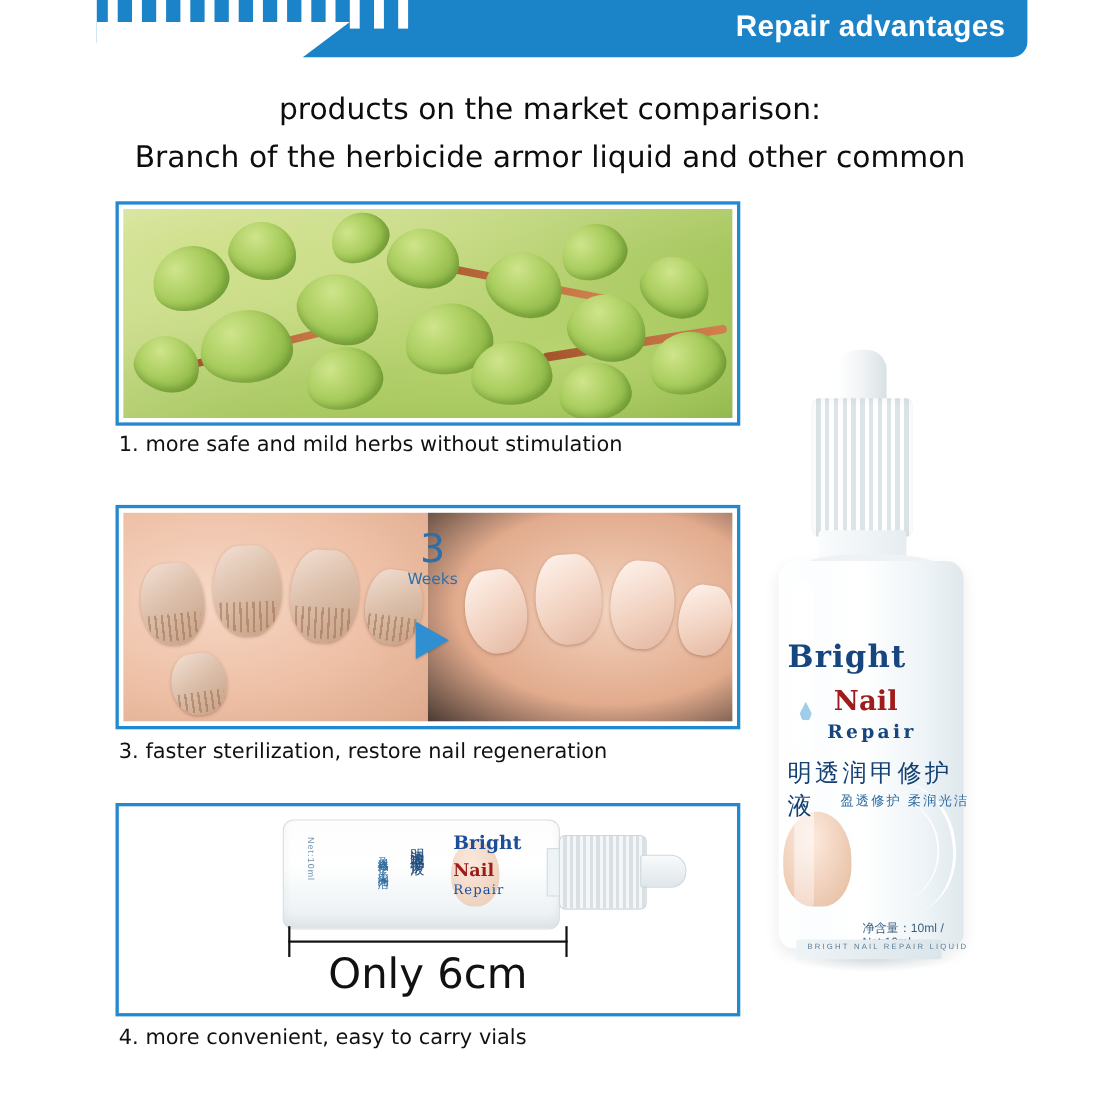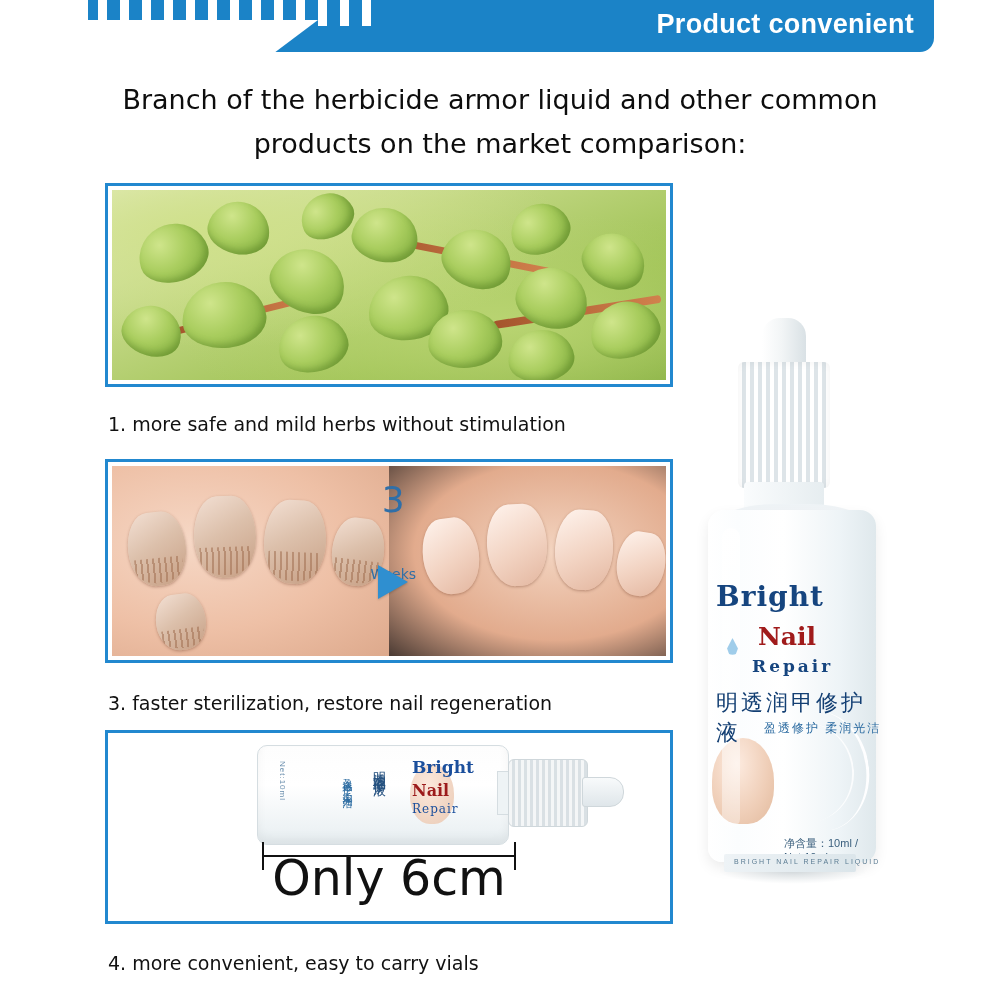--- a/index.html
+++ b/index.html
@@ -98,21 +98,20 @@
   #panel-plants { left: 105px; top: 183px; width: 562px; height: 198px; }
   #panel-nails  { left: 105px; top: 459px; width: 562px; height: 198px; }
   #panel-size   { left: 105px; top: 730px; width: 562px; height: 188px; }
 
   .caption {
     position: absolute;
     left: 108px;
     font-size: 19px;
     color: #111111;
     font-family: "DejaVu Sans", sans-serif;
-    margin-top: 20px;
   }
   #cap1 { top: 393px; }
   #cap2 { top: 672px; }
   #cap3 { top: 932px; }
 
   
   .plants-bg {
     position: absolute;
     inset: 0;
     background:
@@ -163,39 +162,39 @@
   .weeks-box {
     position: absolute;
     left: 45%;
     top: 8%;
     width: 64px;
     text-align: center;
     color: #2f6fa8;
     font-family: "DejaVu Sans", sans-serif;
   }
   .weeks-num { font-size: 36px; line-height: 38px; }
-  .weeks-lbl { font-size: 14px; margin-top: 47px; }
+  .weeks-lbl { font-size: 14px; }
   .weeks-arrow {
     position: absolute;
     left: 48%;
     top: 52%;
     width: 0; height: 0;
     border-left: 30px solid #2f8fd0;
     border-top: 17px solid transparent;
     border-bottom: 17px solid transparent;
     filter: drop-shadow(0 1px 1px rgba(0,0,0,0.2));
   }
 
   
   .size-label {
     position: absolute;
     left: 50%;
     transform: translateX(-50%);
     bottom: 10px;
-    font-size: 49px;
+    font-size: 38px;
     font-family: "DejaVu Sans", sans-serif;
     color: #111;
   }
   .measure-line {
     position: absolute;
     left: 150px;
     right: 150px;
     top: 118px;
     height: 2px;
     background: #111;
@@ -476,26 +475,26 @@
     <div class="dash"></div>
     <div class="dash"></div>
     <div class="dash"></div>
     <div class="dash"></div>
     <div class="dash"></div>
     <div class="dash"></div>
     <div class="dash"></div>
     <div class="dash"></div>
   </div>
   <div class="banner-notch"></div>
-  <div class="banner-title">Product convenient</div>
+  <div class="banner-title">Repair advantages</div>
 </div>
 
 <div class="intro">
+  <div>products on the market comparison:</div>
   <div>Branch of the herbicide armor liquid and other common</div>
-  <div>products on the market comparison:</div>
 </div>
 
 <div class="panel" id="panel-plants">
   <div class="panel-inner">
     <div class="plants-bg"></div>
     <div class="stem" style="left:60px;  top:120px; width:150px; height:7px; transform:rotate(-14deg);"></div>
     <div class="stem" style="left:250px; top:60px;  width:190px; height:7px; transform:rotate(11deg);"></div>
     <div class="stem" style="left:380px; top:118px; width:170px; height:8px; transform:rotate(-9deg);"></div>
     <div class="leaf" style="left:26px;  top:34px;  width:70px;  height:58px; transform:rotate(-18deg);"></div>
     <div class="leaf" style="left:96px;  top:12px;  width:62px;  height:52px; transform:rotate(12deg);"></div>

